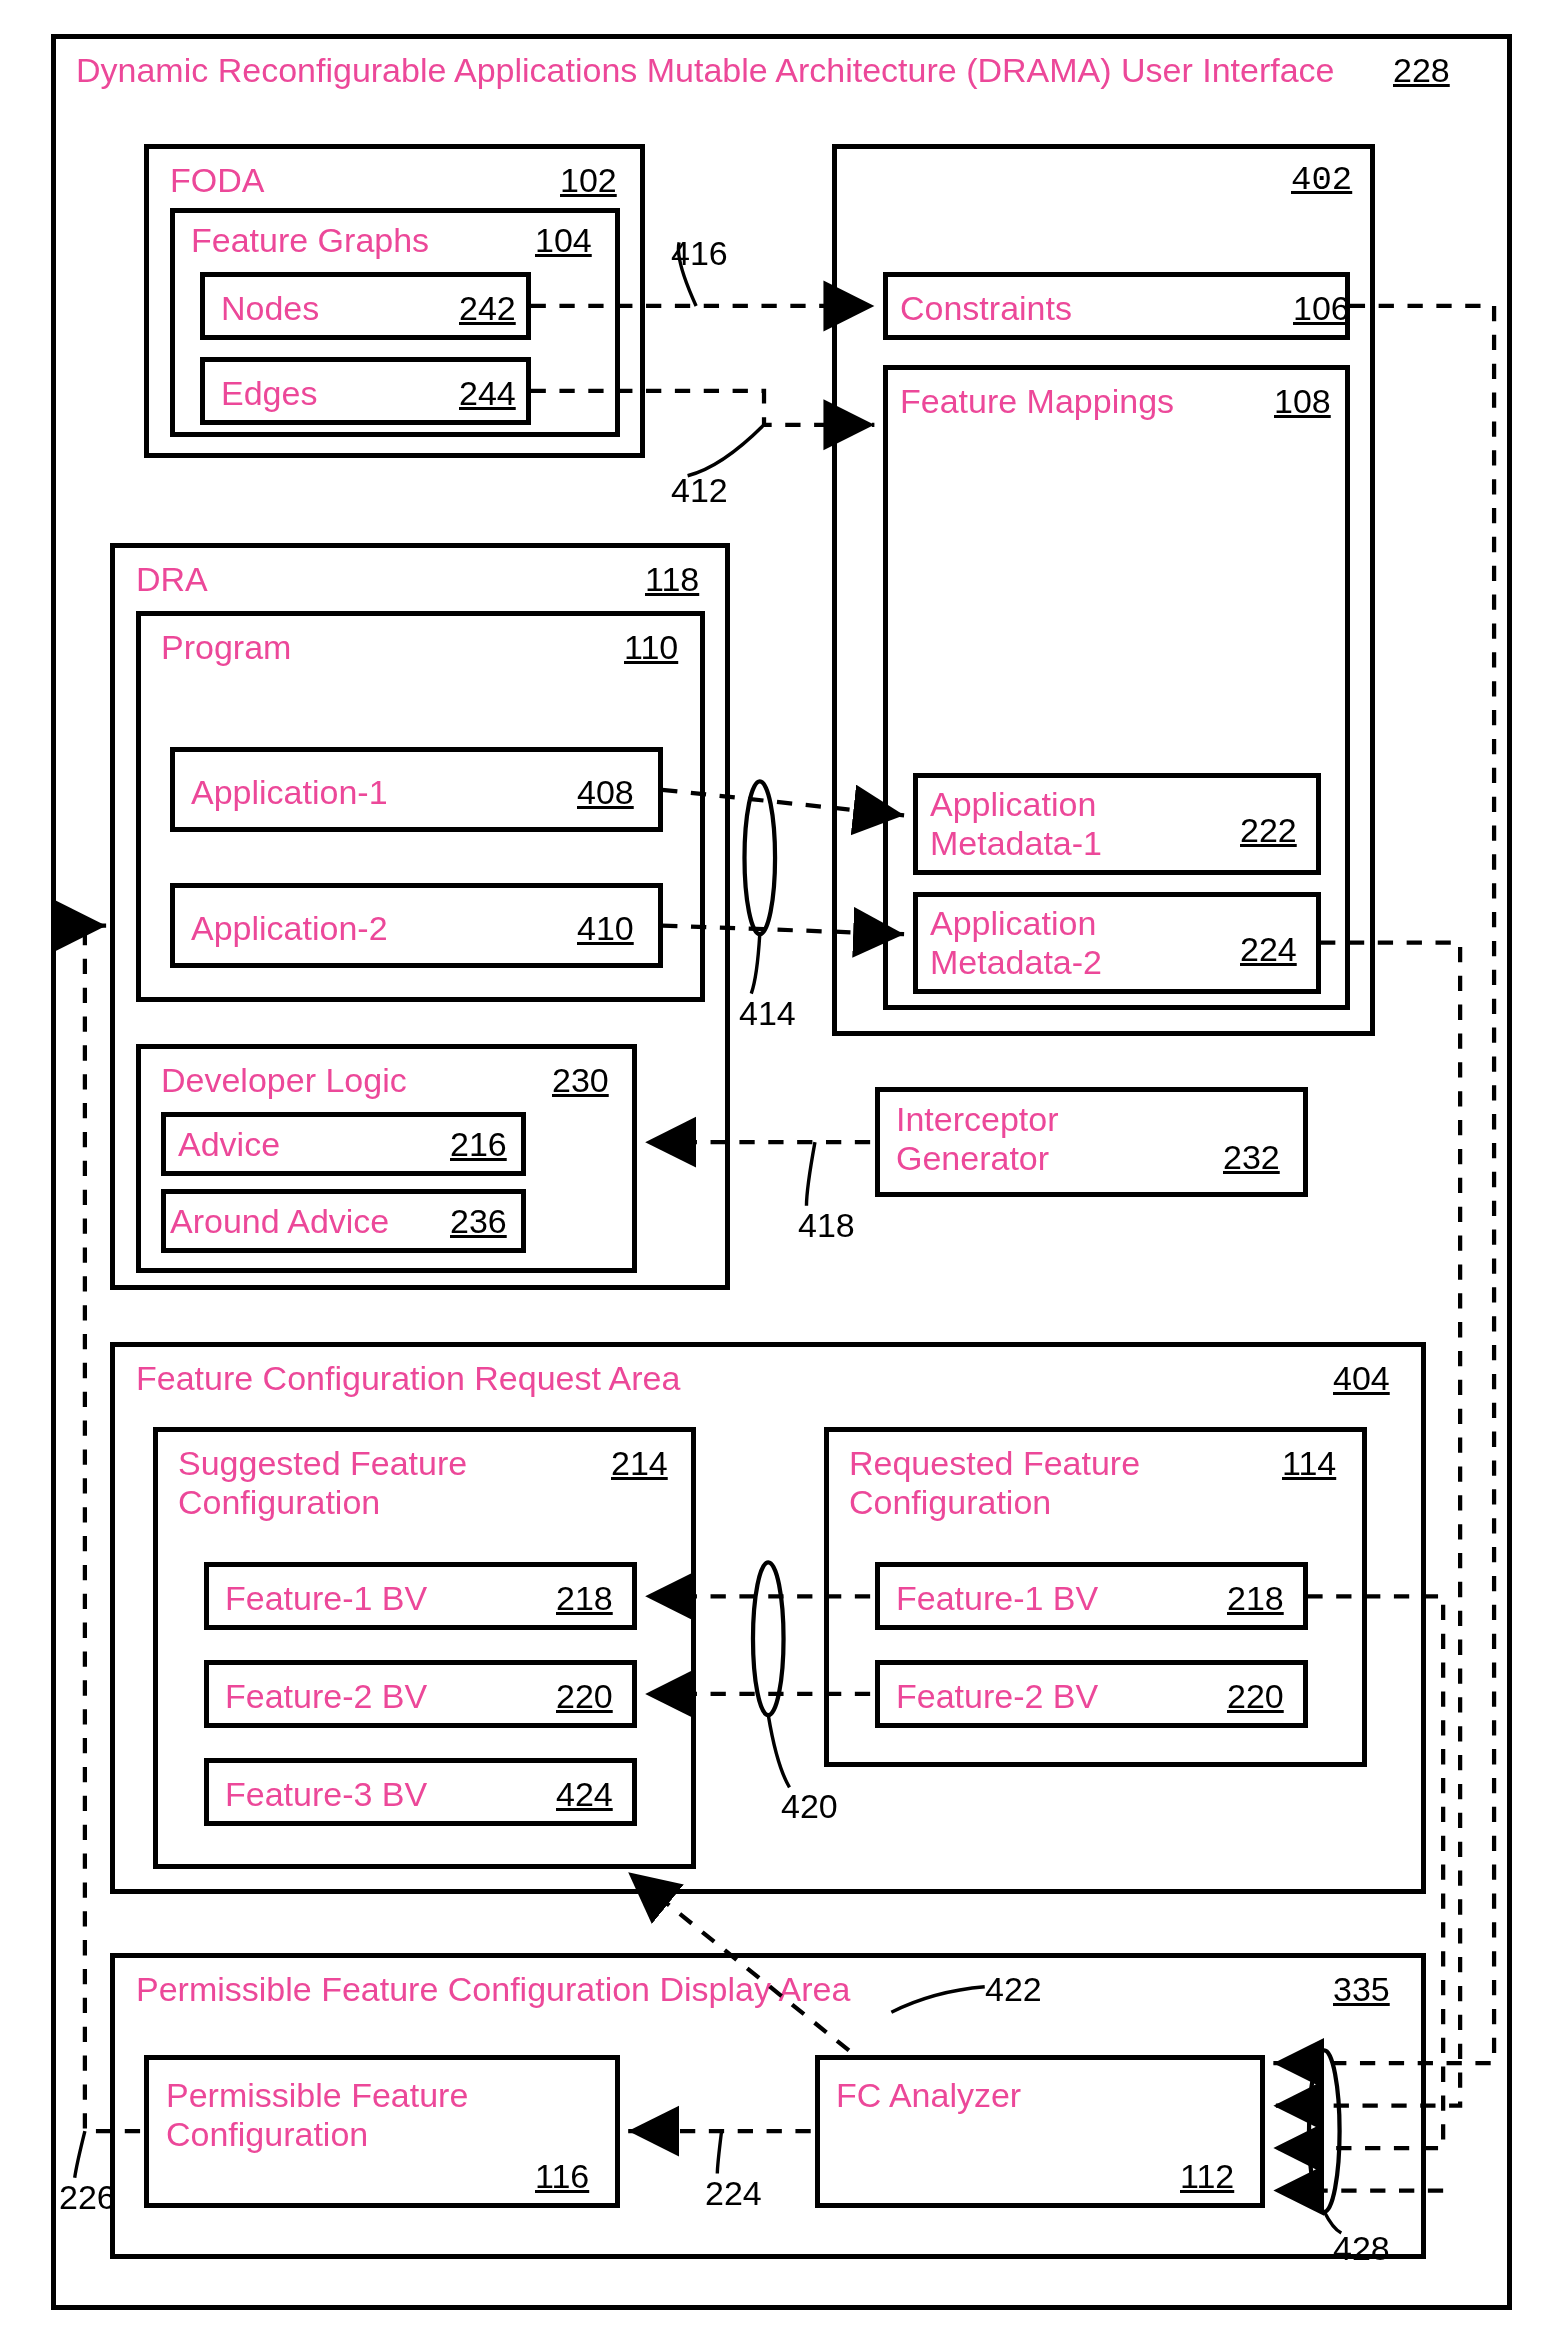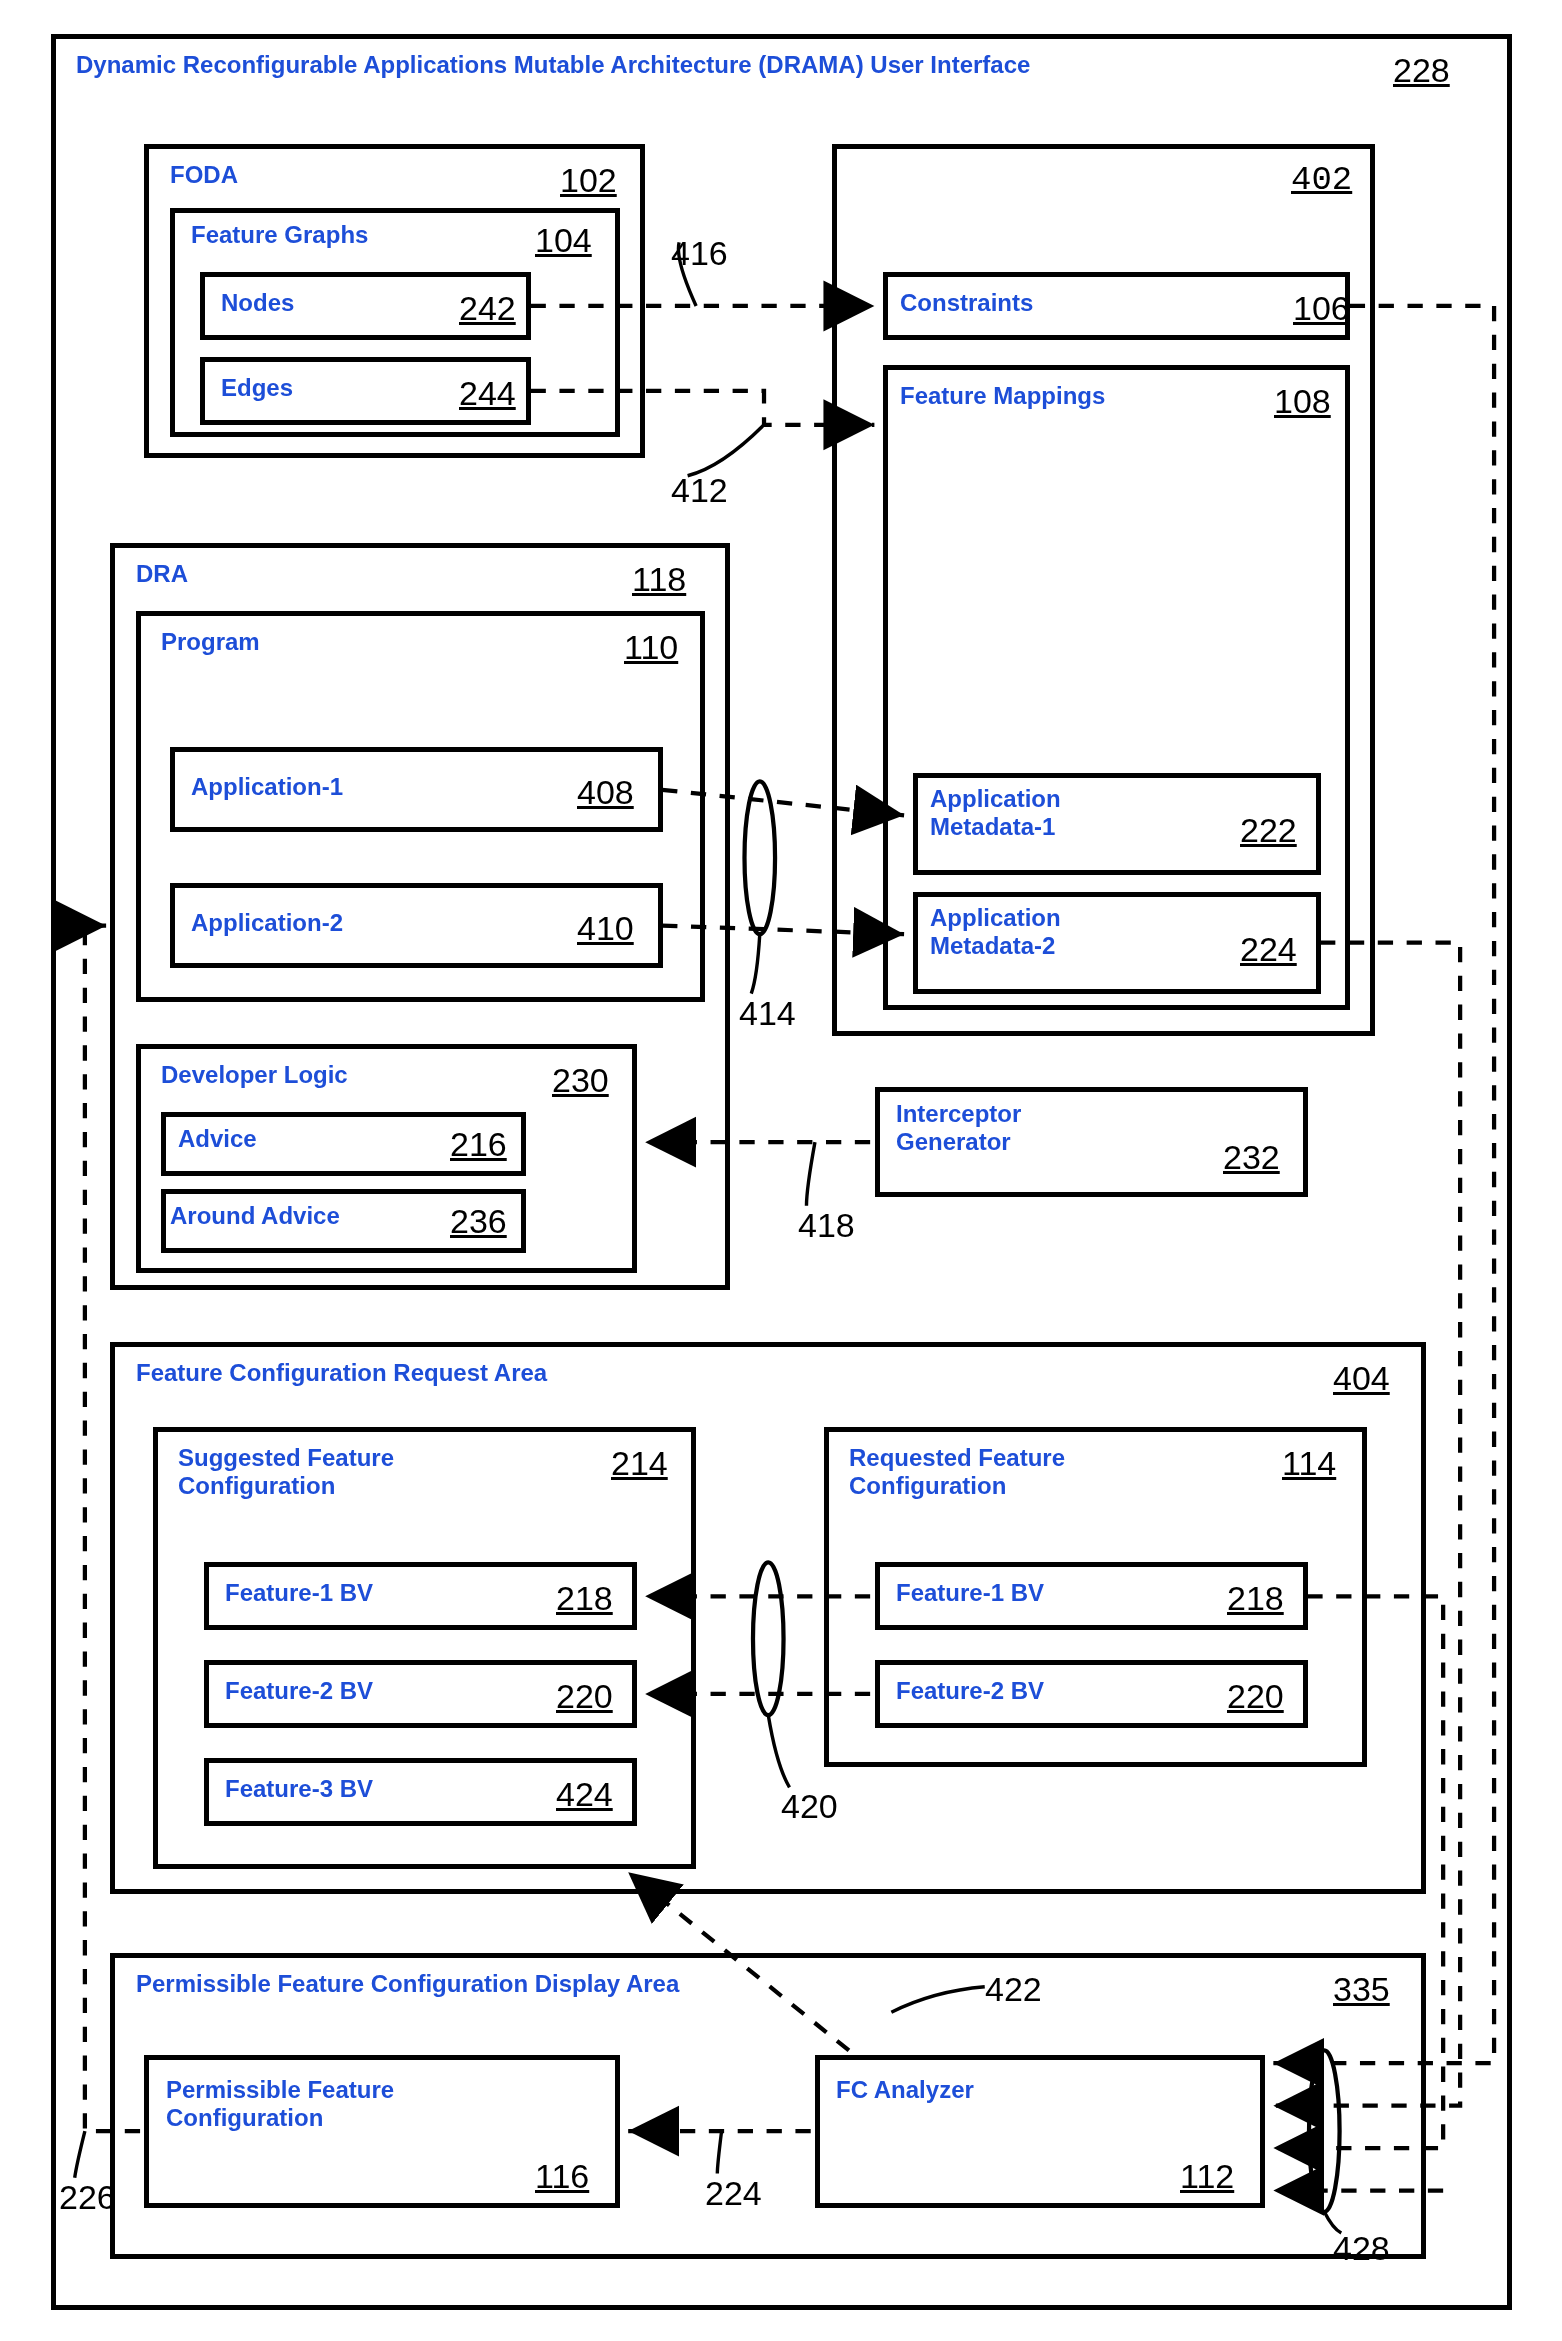--- a/index.html
+++ b/index.html
@@ -15,23 +15,23 @@
     height: 2342px;
     background: #fff;
   }
   .box {
     position: absolute;
     border: 5.1px solid #000;
     background: #fff;
   }
   .label-text {
     position: absolute;
-    font-size: 24px;
-    font-weight: 700;
-    color: #1d4ed8;
+    font-size: 34px;
+    font-weight: 400;
+    color: #ec4899;
     line-height: 1.15;
   }
   .ref {
     position: absolute;
     font-size: 34px;
     text-decoration: underline;
     color: #000;
   }
   .ref-plain {
     position: absolute;
@@ -87,21 +87,21 @@
 Metadata-1</div>
   <div class="ref" style="left:1240px; top:811px;">222</div>
 
   <div class="box" style="left:913px; top:892px; width:408px; height:102px;"></div>
   <div class="label-text" style="left:930px; top:904px; white-space:pre;">Application
 Metadata-2</div>
   <div class="ref" style="left:1240px; top:930px;">224</div>
 
   <div class="box" style="left:110px; top:543px; width:620px; height:747px;"></div>
   <div class="label-text" style="left:136px; top:560px;">DRA</div>
-  <div class="ref" style="left:632px; top:560px;text-decoration:underline;">118</div>
+  <div class="ref" style="left:645px; top:560px;text-decoration:underline;">118</div>
 
   <div class="box" style="left:136px; top:611px; width:569px; height:391px;"></div>
   <div class="label-text" style="left:161px; top:628px;">Program</div>
   <div class="ref" style="left:624px; top:628px;">110</div>
 
   <div class="box" style="left:170px; top:747px; width:493px; height:85px;"></div>
   <div class="label-text" style="left:191px; top:773px;">Application-1</div>
   <div class="ref" style="left:577px; top:773px;">408</div>
 
   <div class="box" style="left:170px; top:883px; width:493px; height:85px;"></div>

